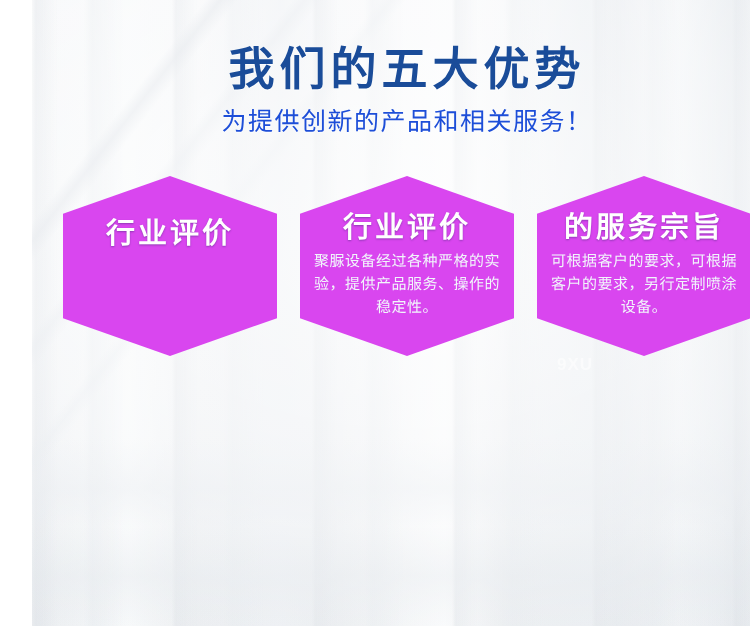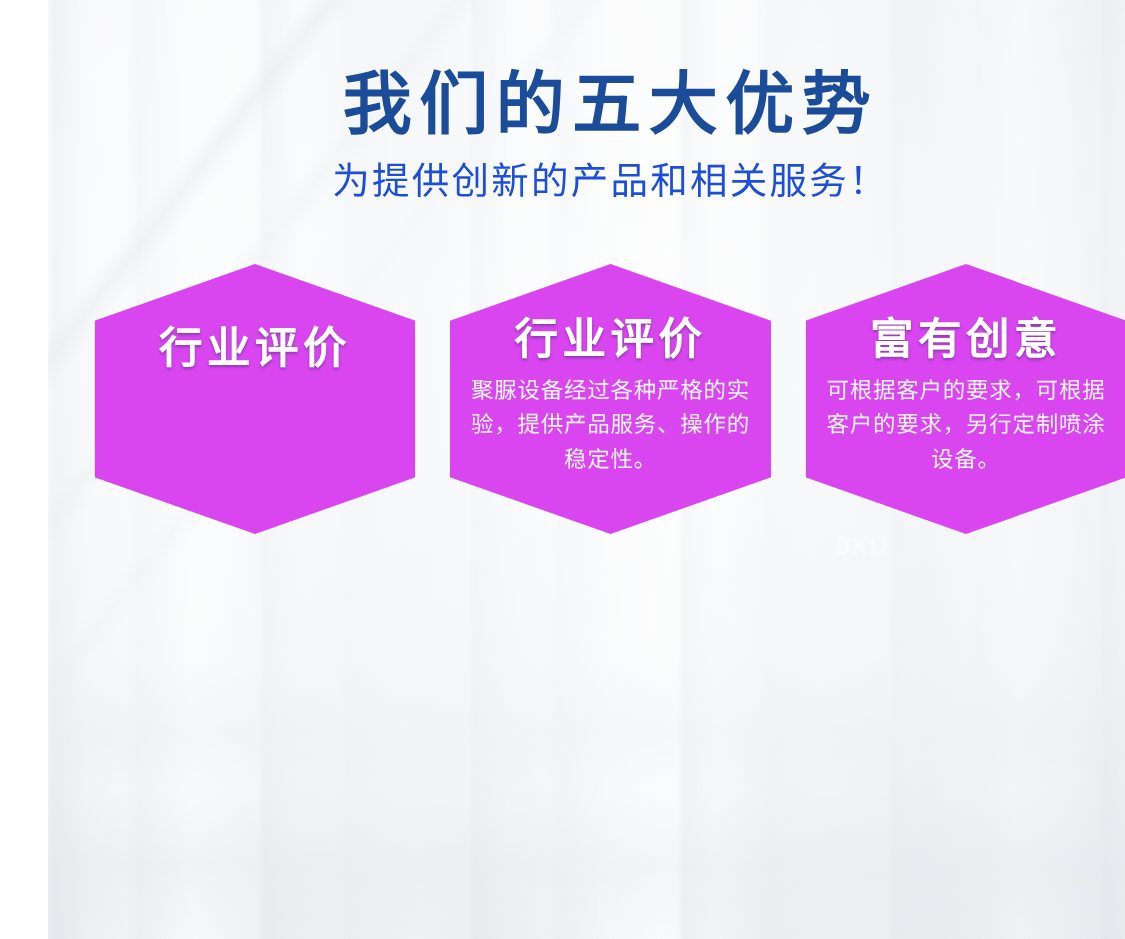--- a/index.html
+++ b/index.html
@@ -218,20 +218,20 @@
     <div class="hex hex-1">
       <span class="hex-title">行业评价</span>
     </div>
 
     <div class="hex hex-2">
       <span class="hex-title">行业评价</span>
       <span class="hex-body">聚脲设备经过各种严格的实验，提供产品服务、操作的稳定性。</span>
     </div>
 
     <div class="hex hex-3">
-      <span class="hex-title">富有创意</span>
+      <span class="hex-title">的服务宗旨</span>
       <span class="hex-body">可根据客户的要求，可根据客户的要求，另行定制喷涂设备。</span>
     </div>
 
 
 
   </div>
 </div>
 
 </body></html>

